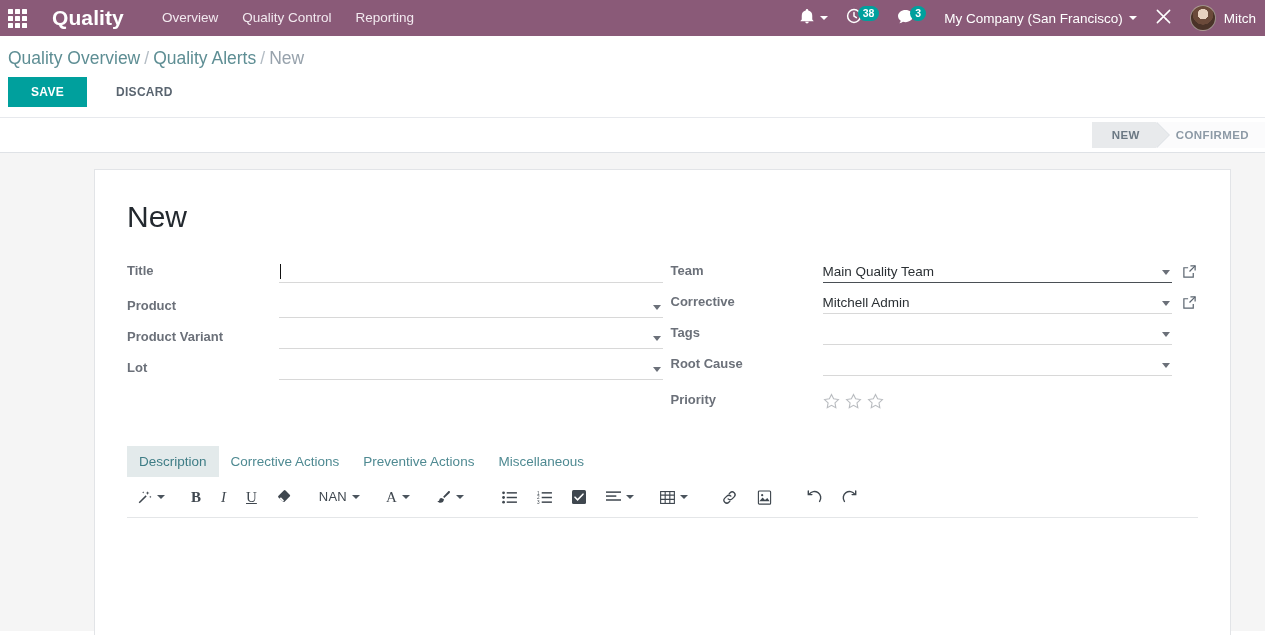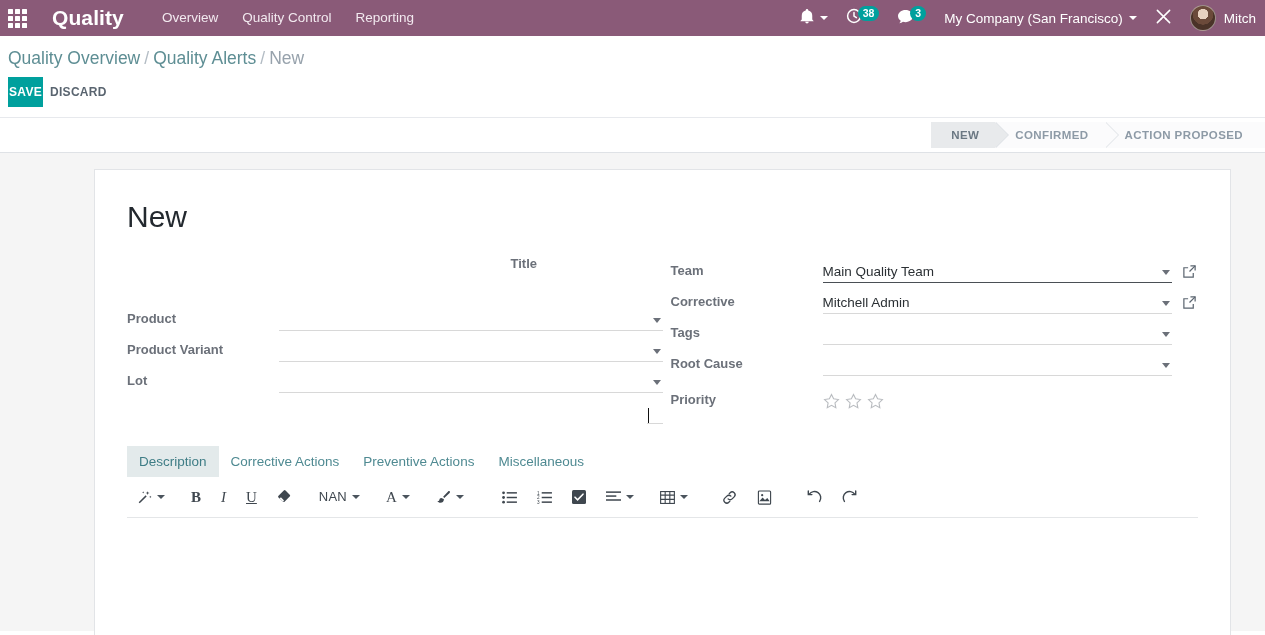--- a/index.html
+++ b/index.html
@@ -107,21 +107,21 @@
     text-decoration: none;
     cursor: pointer;
   }
   .breadcrumb .sep { color: #b3bcc4; margin: 0 4px; }
   .breadcrumb .current { color: #97a2ac; }
   .btn-row { padding: 8px 0 10px 8px; display: flex; align-items: center; }
   .btn {
     font-size: 12px;
     font-weight: bold;
     letter-spacing: .3px;
-    padding: 7px 0;
+    padding: 7px 22px;
     border: 1px solid transparent;
     cursor: pointer;
     line-height: 14px;
   }
   .btn-save { background: #00a09d; color: #ffffff; border-color: #00a09d; }
   .btn-discard { background: transparent; color: #5a6570; border-color: transparent; margin-left: 6px; }
 
   
   .statusbar-wrap {
     border-top: 1px solid #e7e9ed;
@@ -243,21 +243,21 @@
     flex: 0 0 16px;
     align-self: flex-end;
     margin-bottom: 3px;
     cursor: pointer;
   }
   .ext-link svg { display: block; }
   .stars { display: flex; align-items: center; gap: 5px; padding-bottom: 2px; }
   .stars svg { display: block; cursor: pointer; }
 
   
-  .r-title { margin-bottom: 21px; flex-direction: column; }
+  .r-title { margin-bottom: 8px; }
   .r-gap { margin-bottom: 4px; }
 
   
   .notebook { margin-top: 30px; }
   .tabs { display: flex; border-bottom: 0; }
   .tab {
     font-size: 13.5px;
     color: #4f8a92;
     padding: 7px 11px;
     cursor: pointer;
@@ -376,21 +376,20 @@
   <div class="btn-row">
     <button class="btn btn-save">SAVE</button>
     <button class="btn btn-discard">DISCARD</button>
   </div>
 </div>
 
 <div class="statusbar-wrap">
   <div class="statusbar">
     <div class="stat active">NEW</div>
     <div class="stat">CONFIRMED</div>
-    <div class="stat last">ACTION PROPOSED</div>
   </div>
 </div>
 
 <div class="sheet-bg">
   <div class="sheet">
 
     <h1 class="sheet-title">New</h1>
 
     <div class="form-cols">
 

